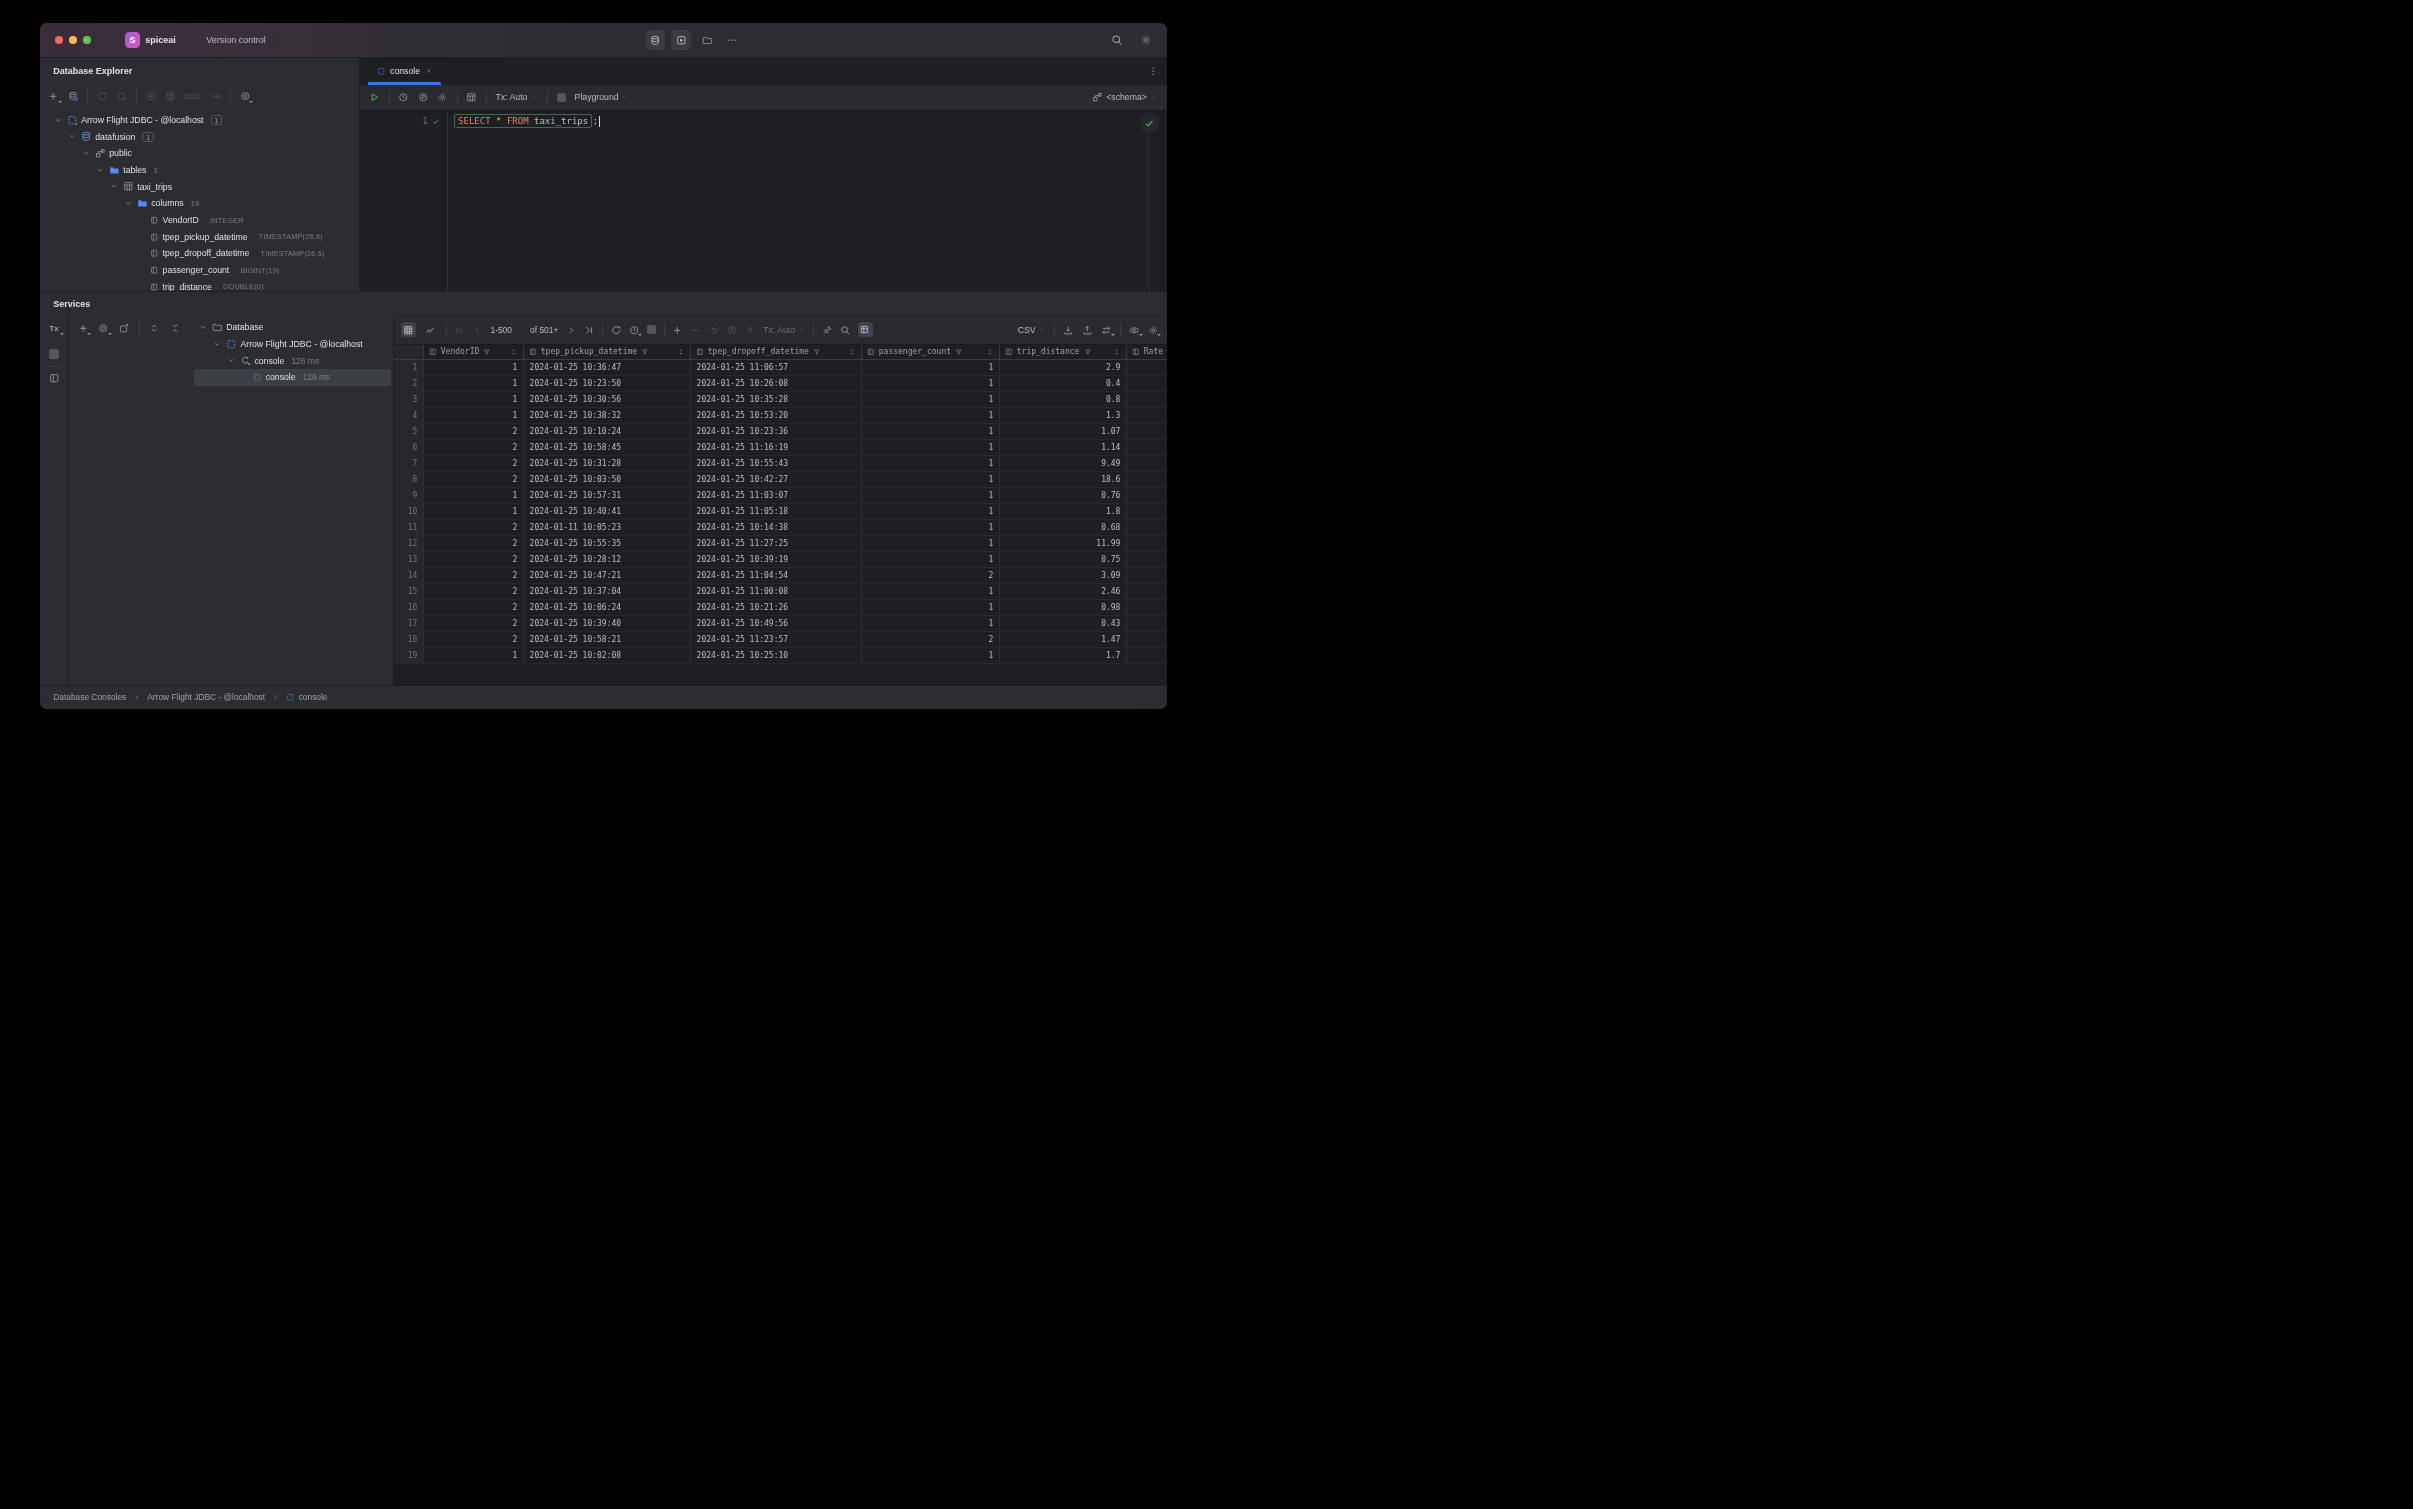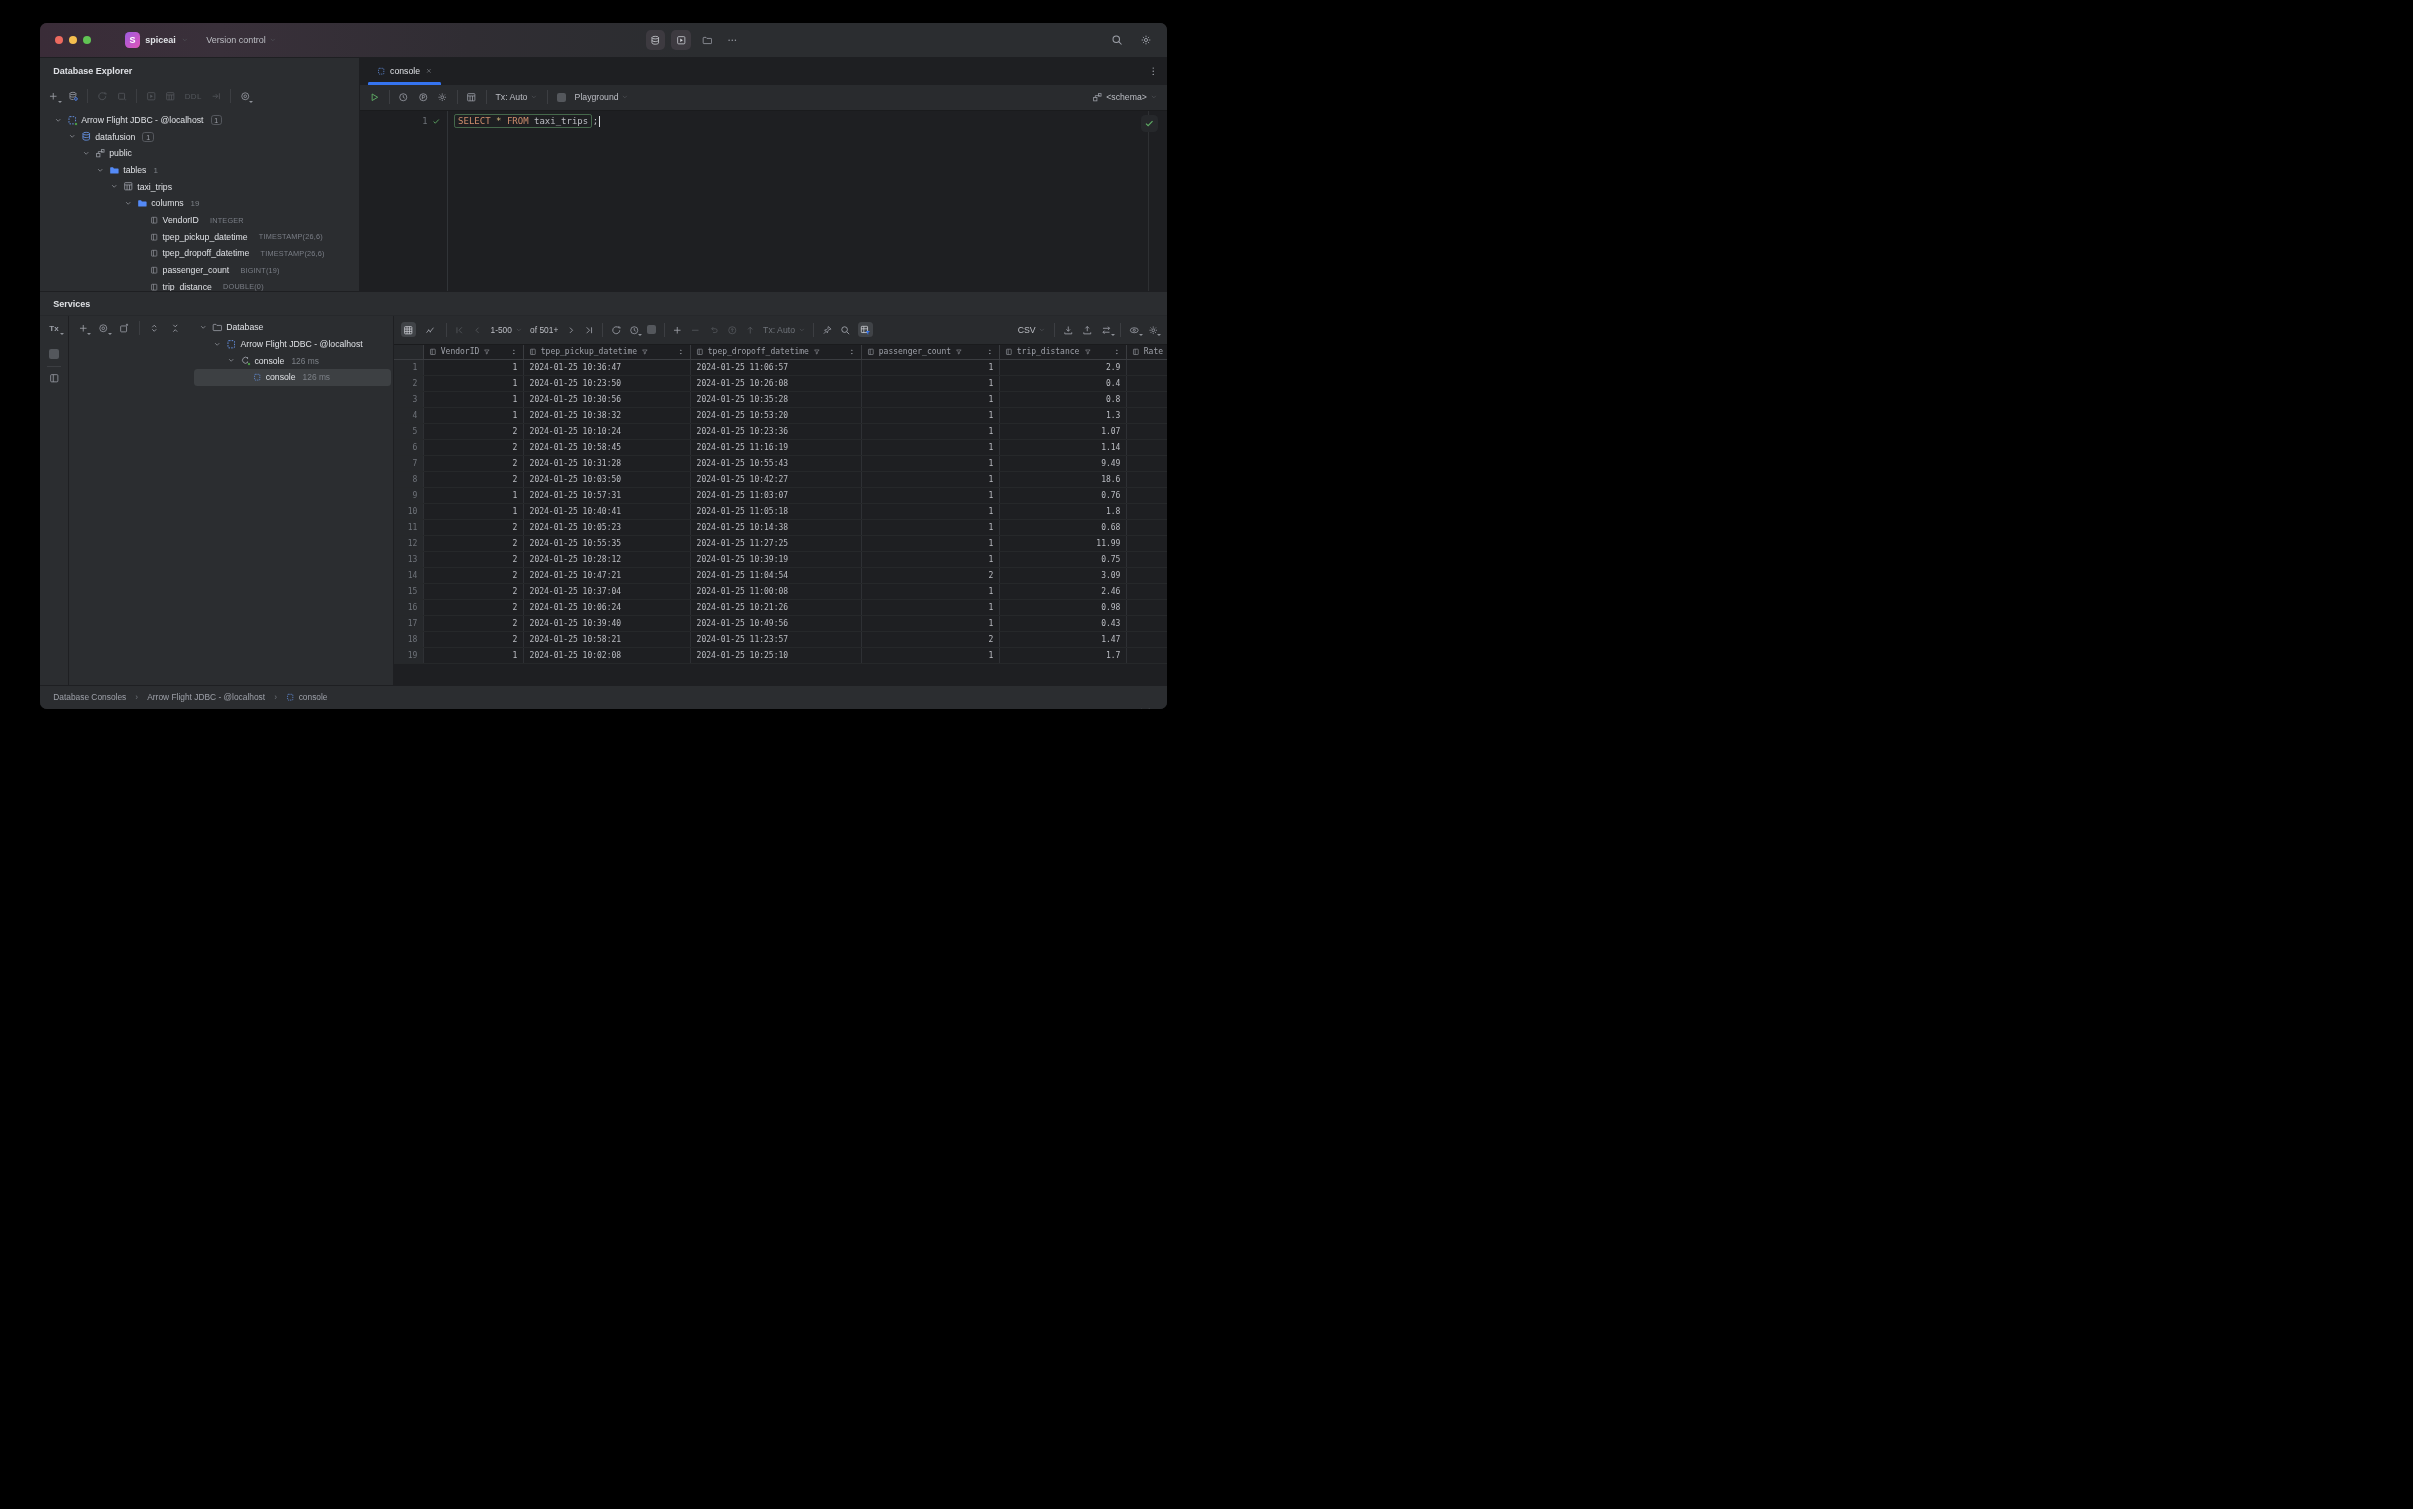--- a/index.html
+++ b/index.html
@@ -968,21 +968,21 @@
                 <div class="gcell c-vendor">1</div>
                 <div class="gcell c-pick">2024-01-25 10:40:41</div>
                 <div class="gcell c-drop">2024-01-25 11:05:18</div>
                 <div class="gcell c-pass">1</div>
                 <div class="gcell c-dist">1.8</div>
                 <div class="gcell c-rate"></div>
               </div>
               <div class="grow">
                 <div class="gcell c-num">11</div>
                 <div class="gcell c-vendor">2</div>
-                <div class="gcell c-pick">2024-01-25 10:05:23</div>
+                <div class="gcell c-pick">2024-01-11 10:05:23</div>
                 <div class="gcell c-drop">2024-01-25 10:14:38</div>
                 <div class="gcell c-pass">1</div>
                 <div class="gcell c-dist">0.68</div>
                 <div class="gcell c-rate"></div>
               </div>
               <div class="grow">
                 <div class="gcell c-num">12</div>
                 <div class="gcell c-vendor">2</div>
                 <div class="gcell c-pick">2024-01-25 10:55:35</div>
                 <div class="gcell c-drop">2024-01-25 11:27:25</div>

